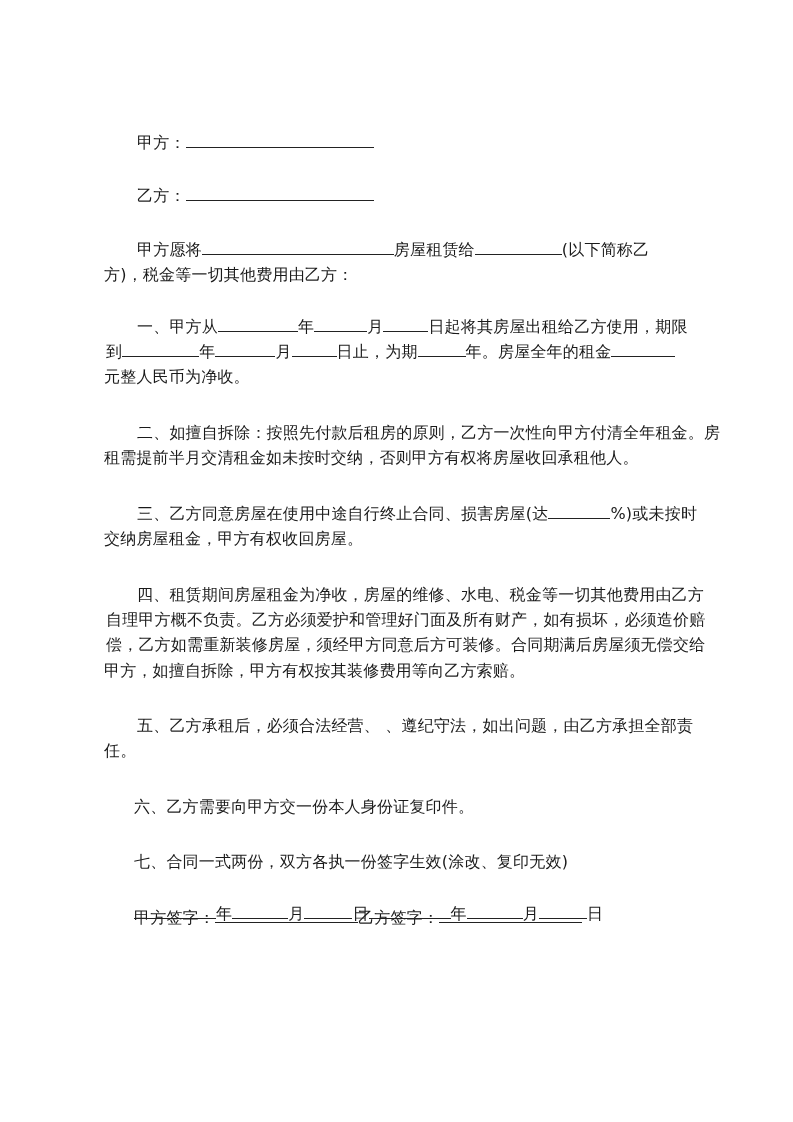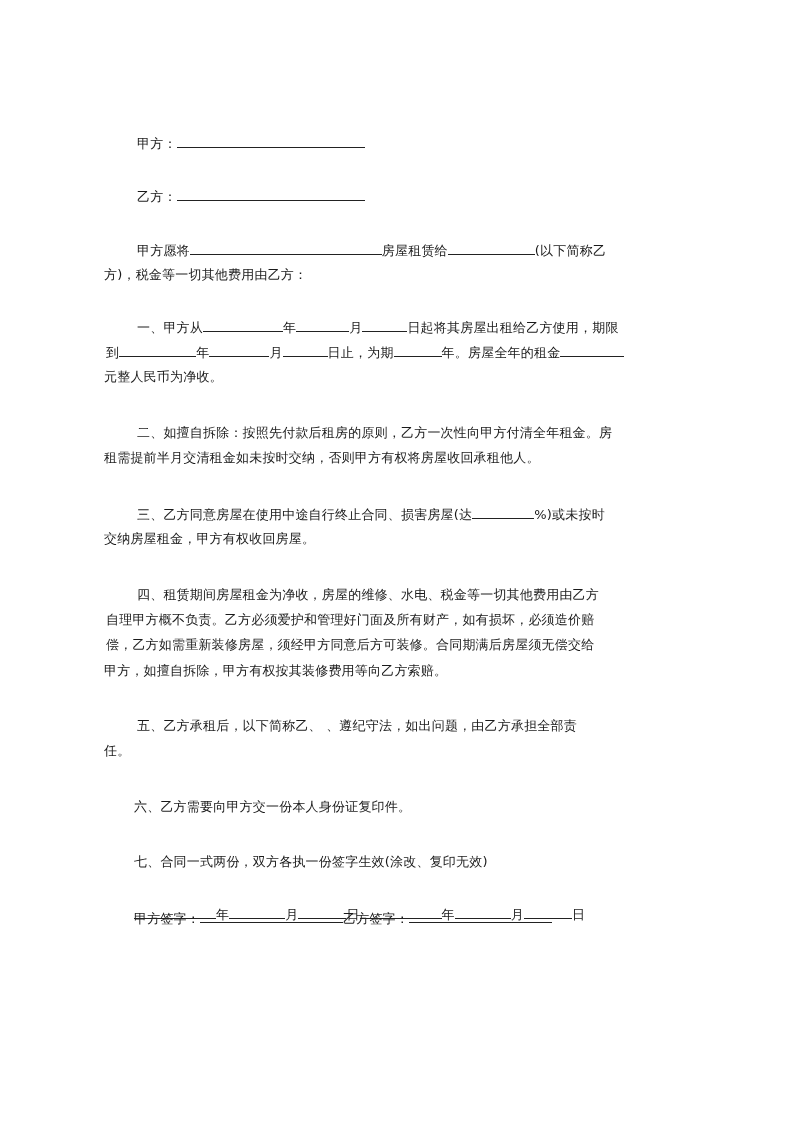--- a/index.html
+++ b/index.html
@@ -1,18 +1,18 @@
 <!DOCTYPE html>
 <html><head>
 <meta charset="utf-8">
 <style>
   html, body { margin: 0; padding: 0; background: #ffffff; }
   body { width: 793px; height: 1122px; position: relative; overflow: hidden;
          font-family: "DejaVu Sans", "Liberation Sans", sans-serif; color: #1a1a1a; }
-  .line { position: absolute; font-size: 13px; line-height: 20px; white-space: nowrap; letter-spacing: 0.2px; }
+  .line { position: absolute; font-size: 16px; line-height: 20px; white-space: nowrap; letter-spacing: 0.2px; }
   .blank { display: inline-block; border-bottom: 1px solid #222; height: 14px; vertical-align: baseline; }
 </style>
 </head>
 <body>
 
 <div class="line" style="left:137px; top:133px;">
   <span>甲方：</span><span class="blank" style="width:188px;"></span>
 </div>
 
 <div class="line" style="left:137px; top:186px;">
@@ -38,21 +38,21 @@
 <div class="line" style="left:137px; top:504px;">
   <span>三、乙方同意房屋在使用中途自行终止合同、损害房屋(达</span><span class="blank" style="width:62px;"></span><span>%)或未按时</span>
 </div>
 <div class="line" style="left:104px; top:529px;">交纳房屋租金，甲方有权收回房屋。</div>
 
 <div class="line" style="left:137px; top:585px;">四、租赁期间房屋租金为净收，房屋的维修、水电、税金等一切其他费用由乙方</div>
 <div class="line" style="left:106px; top:610px;">自理甲方概不负责。乙方必须爱护和管理好门面及所有财产，如有损坏，必须造价赔</div>
 <div class="line" style="left:106px; top:635px;">偿，乙方如需重新装修房屋，须经甲方同意后方可装修。合同期满后房屋须无偿交给</div>
 <div class="line" style="left:104px; top:661px;">甲方，如擅自拆除，甲方有权按其装修费用等向乙方索赔。</div>
 
-<div class="line" style="left:137px; top:716px;">五、乙方承租后，以下简称乙、 、遵纪守法，如出问题，由乙方承担全部责</div>
+<div class="line" style="left:137px; top:716px;">五、乙方承租后，必须合法经营、 、遵纪守法，如出问题，由乙方承担全部责</div>
 <div class="line" style="left:104px; top:741px;">任。</div>
 
 <div class="line" style="left:134px; top:797px;">六、乙方需要向甲方交一份本人身份证复印件。</div>
 
 <div class="line" style="left:134px; top:852px;text-align:center;">七、合同一式两份，双方各执一份签字生效(涂改、复印无效)</div>
 
 <div class="line" style="left:134px; top:908px;">
   <span>甲方签字：</span><span class="blank" style="width:143px;"></span><span>乙方签字：</span><span class="blank" style="width:143px;"></span>
 </div>
 

